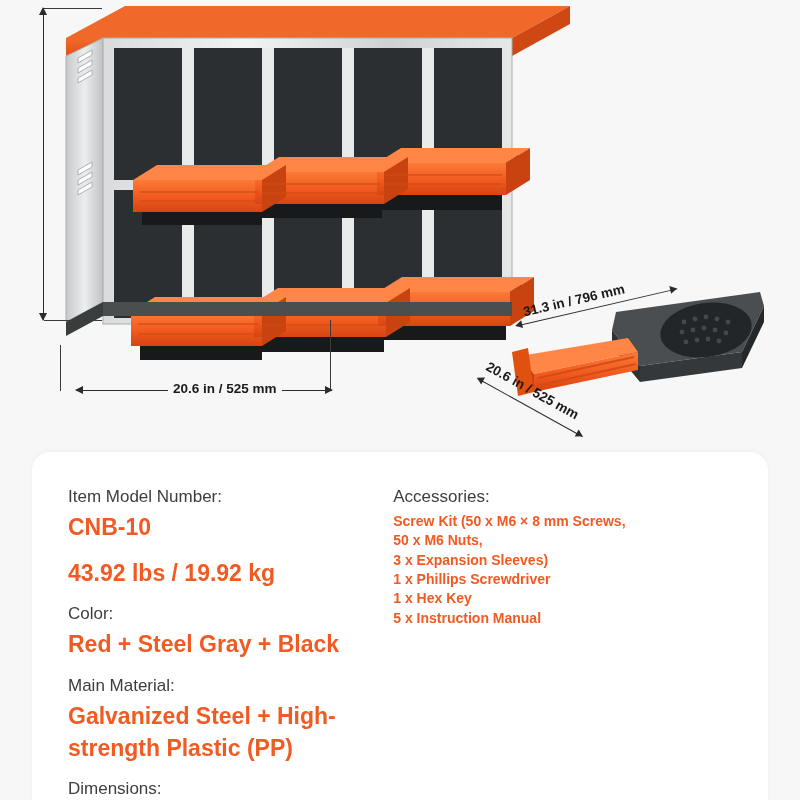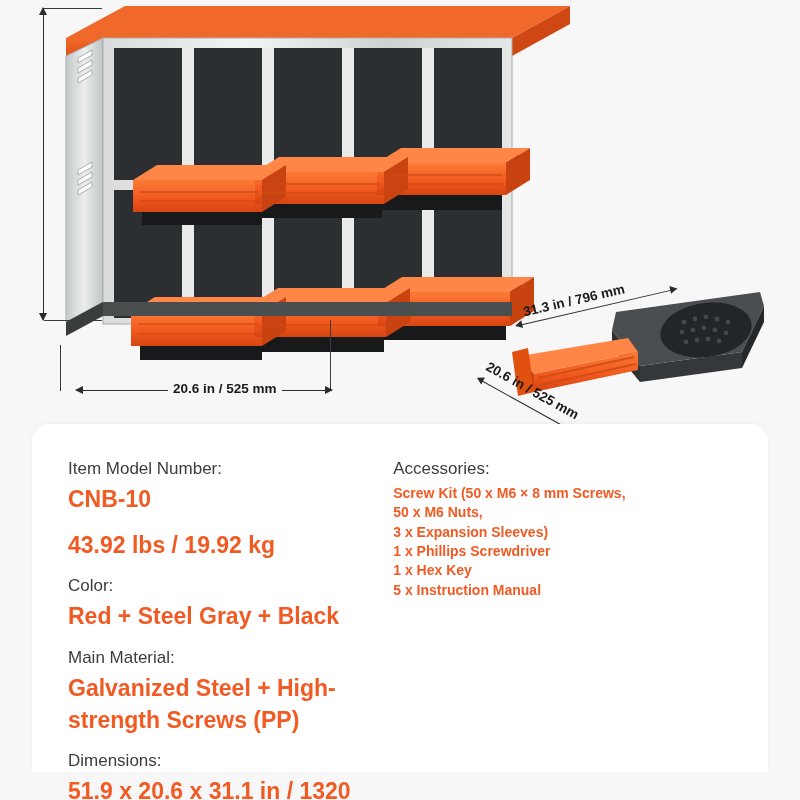--- a/index.html
+++ b/index.html
@@ -162,21 +162,21 @@
     border-left: 7px solid #2b2b2b;
   }
   .nest-dim-b .lbl { position: absolute; left: 2px; top: 0; }
 
   .prod-img { position: absolute; left: 0; top: 0; }
 
   
   .spec-card {
     position: absolute;
     left: 32px;
-    top: 424px;
+    top: 452px;
     width: 736px;
     height: 348px;
     background: #ffffff;
     border-radius: 18px 18px 0 0;
     box-shadow: 0 -1px 4px rgba(0,0,0,0.04);
   }
   .spec-cols {
     position: absolute;
     left: 36px;
     top: 34px;
@@ -421,21 +421,21 @@
     <div class="col-left">
       <p class="spec-label">Item Model Number:</p>
       <p class="spec-value">CNB-10</p>
 
       <p class="spec-value">43.92 lbs / 19.92 kg</p>
 
       <p class="spec-label">Color:</p>
       <p class="spec-value">Red + Steel Gray + Black</p>
 
       <p class="spec-label">Main Material:</p>
-      <p class="spec-value">Galvanized Steel + High-strength Screws (PP)</p>
+      <p class="spec-value">Galvanized Steel + High-strength Plastic (PP)</p>
 
       <p class="spec-label">Dimensions:</p>
       <p class="spec-value last">51.9 x 20.6 x 31.1 in / 1320 x 525 x 790 mm</p>
     </div>
 
     <div class="col-right">
       <p class="spec-label">Accessories:</p>
       <p class="acc-line">Screw Kit (50 x M6 × 8 mm Screws,</p>
       <p class="acc-line">50 x M6 Nuts,</p>
       <p class="acc-line">3 x Expansion Sleeves)</p>

